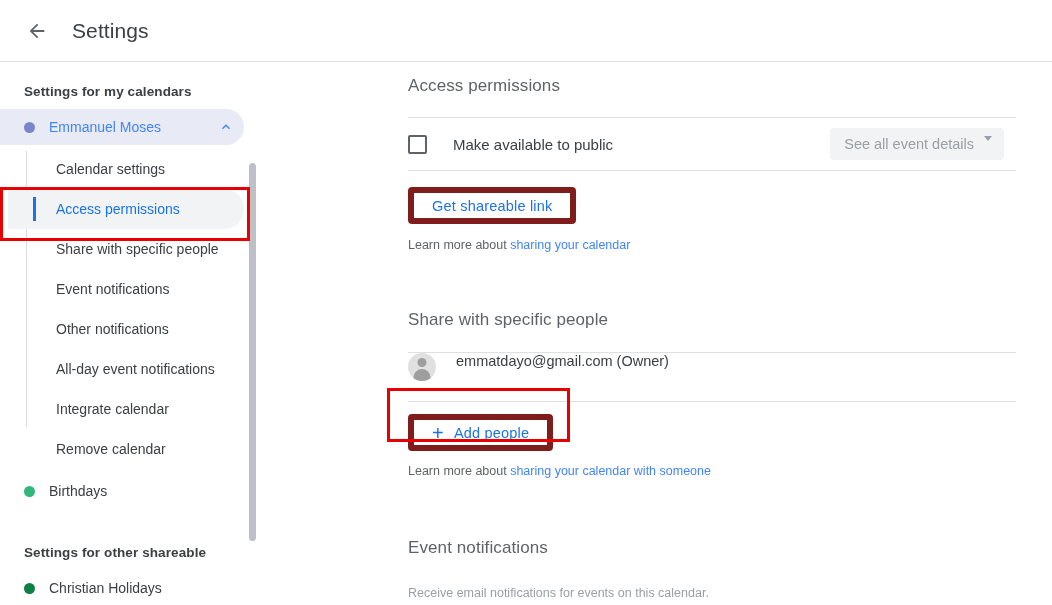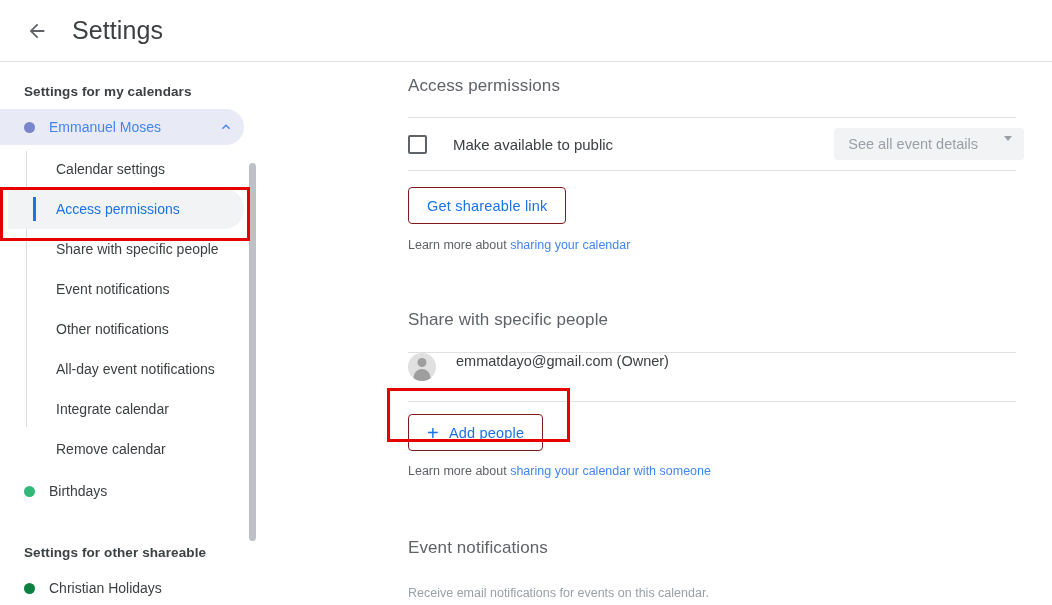--- a/index.html
+++ b/index.html
@@ -21,21 +21,21 @@
     display:flex; align-items:center;
   }
   .back-btn {
     margin-left:22px; width:30px; height:30px;
     display:flex; align-items:center; justify-content:center;
     cursor:pointer; border-radius:50%;
   }
   .back-btn svg { display:block; }
   .app-title {
     margin-left:20px;
-    font-size:25px; color:#3c4043; font-weight:400; letter-spacing:.1px;
+    font-size:21px; color:#3c4043; font-weight:400; letter-spacing:.1px;
   }
 
   
   .sidebar {
     position:absolute; left:0; top:62px; width:258px; height:543px;
     background:#fff; overflow:hidden;
   }
   .side-heading {
     font-size:13.5px; font-weight:bold; color:#3c4043;
     padding-left:24px; margin-top:22px; margin-bottom:6px;
@@ -90,42 +90,42 @@
   }
   .section-title {
     font-size:17px; color:#5f6368; font-weight:400;
     padding-left:150px; letter-spacing:.1px;
   }
   .hr {
     height:1px; background:#e0e0e0; margin-left:150px; margin-right:36px;
   }
   .row-public {
     display:flex; align-items:center; height:52px;
-    padding-left:150px; padding-right:28px;
+    padding-left:150px; padding-right:48px;
   }
   .cbx {
     width:19px; height:19px; border:2px solid #5f6368; border-radius:2px;
     flex:0 0 auto; cursor:pointer; background:#fff;
   }
   .row-public .lbl {
     margin-left:26px; font-size:15px; color:#3c4043; flex:1 1 auto;
   }
   .sel-disabled {
-    display:flex; align-items:flex-start; gap:26px;
+    display:flex; align-items:flex-start; gap:10px;
     background:#f1f3f4; border-radius:4px;
     padding:8px 12px 8px 14px;
     font-size:14.5px; color:#9aa0a6; cursor:default;
   }
   .sel-caret {
     width:0;height:0;border-left:4.5px solid transparent;
     border-right:4.5px solid transparent;border-top:5px solid #9aa0a6;
   }
   .btn-outline {
     display:inline-flex; align-items:center; justify-content:center;
-    border:1px solid #7f1d1d; border-radius:4px;
+    border:6px solid #7f1d1d; border-radius:4px;
     background:#fff; color:#1a73e8;
     font-size:14.5px; font-family:inherit; cursor:pointer;
     padding:0 18px; height:37px; letter-spacing:.2px;
   }
   .btn-outline .plus {
     font-size:20px; font-weight:400; margin-right:10px; line-height:1;
   }
   .learn {
     font-size:12.5px; color:#5f6368; padding-left:150px;
   }

